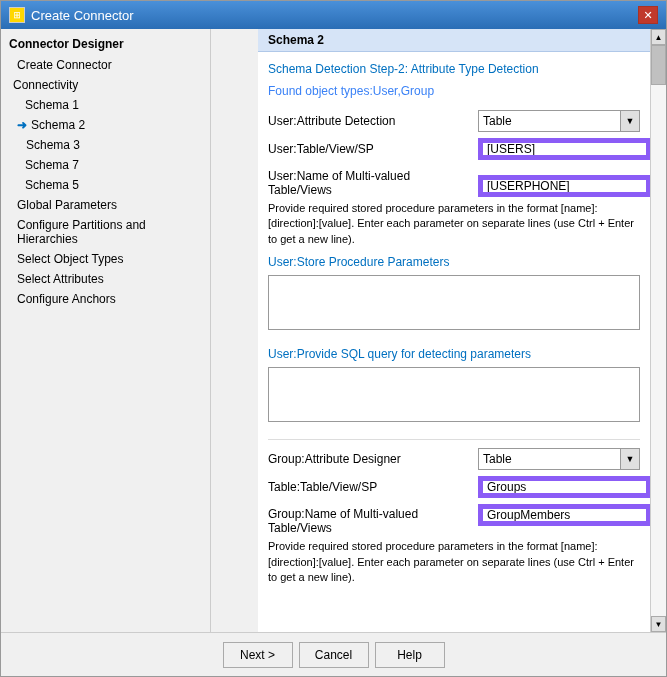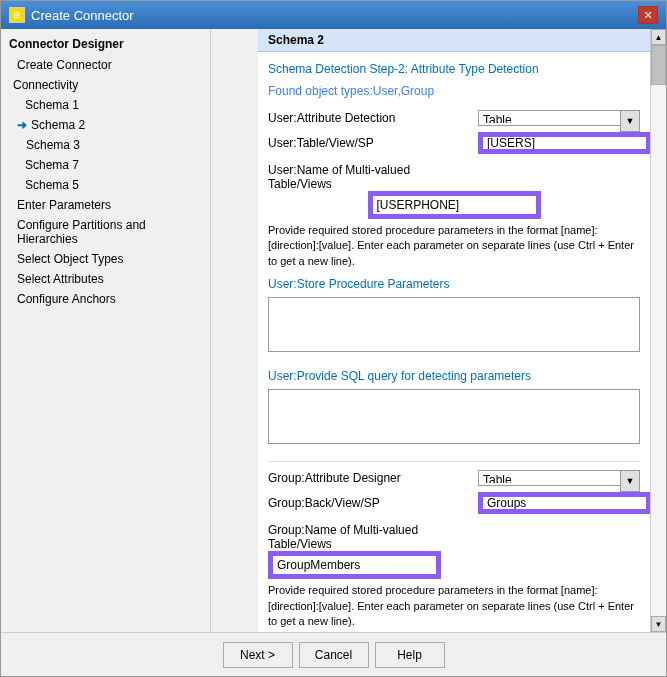--- a/index.html
+++ b/index.html
@@ -165,21 +165,21 @@
 
     .form-select-wrapper {
       flex: 1;
       position: relative;
       display: flex;
       align-items: center;
     }
 
     .form-select {
       flex: 1;
-      height: 16px;
+      height: 22px;
       border: 1px solid #999;
       padding: 2px 4px;
       font-size: 12px;
       background: white;
       appearance: none;
       -webkit-appearance: none;
       padding-right: 20px;
     }
 
     .select-arrow {
@@ -325,21 +325,21 @@
       <div class="sidebar-item" style="padding-left:25px">
         <span>Schema 3</span>
       </div>
       <div class="sidebar-item" style="padding-left:24px">
         <span>Schema 7</span>
       </div>
       <div class="sidebar-item" style="padding-left:24px">
         <span>Schema 5</span>
       </div>
       <div class="sidebar-item">
-        <span>Enter Parameters</span>
+        <span>Global Parameters</span>
       </div>
       <div class="sidebar-item">
         <span>Configure Partitions and Hierarchies</span>
       </div>
       <div class="sidebar-item">
         <span>Select Object Types</span>
       </div>
       <div class="sidebar-item">
         <span>Select Attributes</span>
       </div>
@@ -372,21 +372,21 @@
             </div>
           </div>
 
           
           <div class="form-row">
             <span class="form-label">User:Table/View/SP</span>
             <input class="form-input" type="text" value="[USERS]" style="">
           </div>
 
           
-          <div class="form-row" style="align-items:center; margin-bottom:2px;flex-direction:column;">
+          <div class="form-row" style="align-items:flex-end; margin-bottom:2px;">
             <span class="form-label multiline">User:Name of Multi-valued<br>Table/Views</span>
             <input class="form-input" type="text" value="[USERPHONE]" style="">
           </div>
 
           <div class="info-text">Provide required stored procedure parameters in the format [name]:[direction]:[value]. Enter each parameter on separate lines (use Ctrl + Enter to get a new line).</div>
 
           
           <div class="subsection-label">User:Store Procedure Parameters</div>
           <textarea class="textarea-box" style=""></textarea>
 
@@ -404,26 +404,26 @@
                 <option>Table</option>
                 <option>View</option>
                 <option>StoredProcedure</option>
               </select>
               <div class="select-arrow">▼</div>
             </div>
           </div>
 
           
           <div class="form-row">
-            <span class="form-label">Group:Back/View/SP</span>
+            <span class="form-label">Table:Table/View/SP</span>
             <input class="form-input" type="text" value="Groups" style="">
           </div>
 
           
-          <div class="form-row" style="align-items:flex-start; margin-bottom:2px;flex-direction:column;">
+          <div class="form-row" style="align-items:flex-start; margin-bottom:2px;">
             <span class="form-label multiline">Group:Name of Multi-valued<br>Table/Views</span>
             <input class="form-input" type="text" value="GroupMembers" style="">
           </div>
 
           <div class="info-text">Provide required stored procedure parameters in the format [name]:[direction]:[value]. Enter each parameter on separate lines (use Ctrl + Enter to get a new line).</div>
 
         </div>
       </div>
 
       <div class="scrollbar-area">

